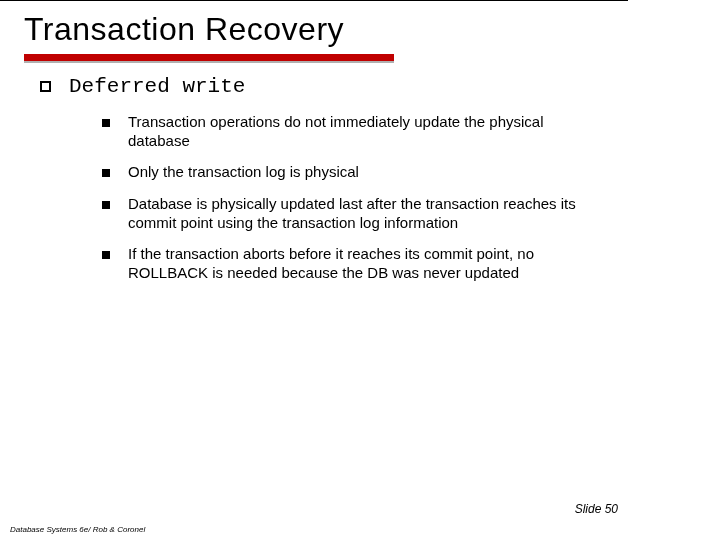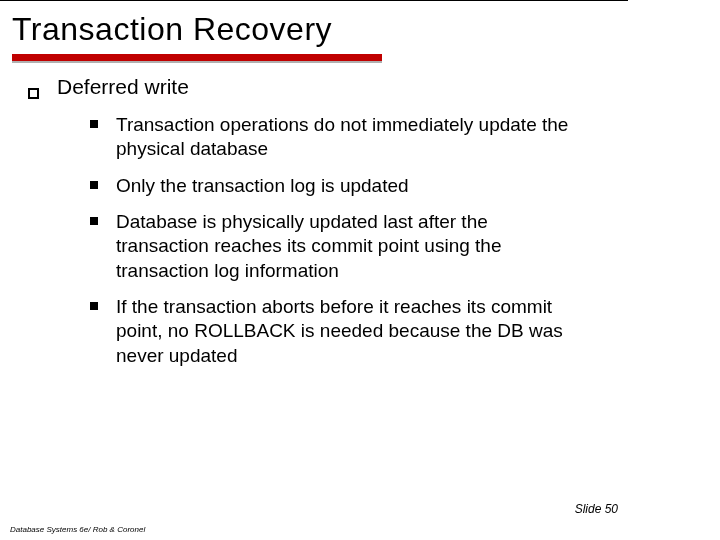--- a/index.html
+++ b/index.html
@@ -12,20 +12,21 @@
     color: #000;
     overflow: hidden;
     position: relative;
   }
   .slide {
     width: 628px;
     height: 540px;
     position: relative;
     box-sizing: border-box;
     border-top: 1px solid #000;
+    padding-left: 12px;
   }
   .title {
     font-size: 32px;
     font-weight: normal;
     padding: 10px 12px 6px 12px;
     letter-spacing: 0.5px;
   }
   .rule-wrap {
     padding-left: 12px;
   }
@@ -37,22 +38,23 @@
   .rule-gray {
     width: 370px;
     height: 2px;
     background: #b0b0b0;
   }
   .content {
     padding: 12px 40px 0 28px;
   }
   .level1 {
     display: flex;
-    align-items: flex-end;
+    align-items: flex-start;
     margin-bottom: 14px;
+    font-family: Liberation Mono, monospace;
   }
   .bullet-o {
     width: 11px;
     height: 11px;
     border: 2px solid #000;
     box-sizing: border-box;
     margin-top: 6px;
     margin-right: 18px;
     flex-shrink: 0;
   }
@@ -70,21 +72,21 @@
   }
   .bullet-sq {
     width: 8px;
     height: 8px;
     background: #000;
     margin-top: 7px;
     margin-right: 18px;
     flex-shrink: 0;
   }
   .level2-text {
-    font-size: 19px;
+    font-size: 15px;
     line-height: 1.28;
   }
   .footer-left {
     position: absolute;
     left: 10px;
     bottom: 6px;
     font-size: 8px;
     font-style: italic;
     color: #000;
   }
@@ -116,21 +118,21 @@
       <div class="level1-text">Deferred write</div>
     </div>
 
     <div class="level2-list">
       <div class="level2">
         <div class="bullet-sq"></div>
         <div class="level2-text">Transaction operations do not immediately update the physical database</div>
       </div>
       <div class="level2">
         <div class="bullet-sq"></div>
-        <div class="level2-text">Only the transaction log is updated</div>
+        <div class="level2-text">Only the transaction log is physical</div>
       </div>
       <div class="level2">
         <div class="bullet-sq"></div>
         <div class="level2-text">Database is physically updated last after the transaction reaches its commit point using the transaction log information</div>
       </div>
       <div class="level2">
         <div class="bullet-sq"></div>
         <div class="level2-text">If the transaction aborts before it reaches its commit point, no ROLLBACK is needed because the DB was never updated</div>
       </div>
     </div>

